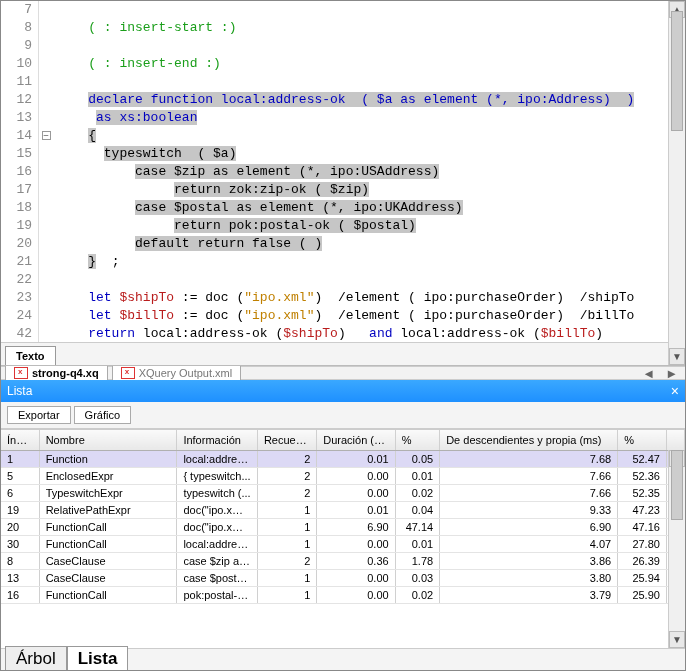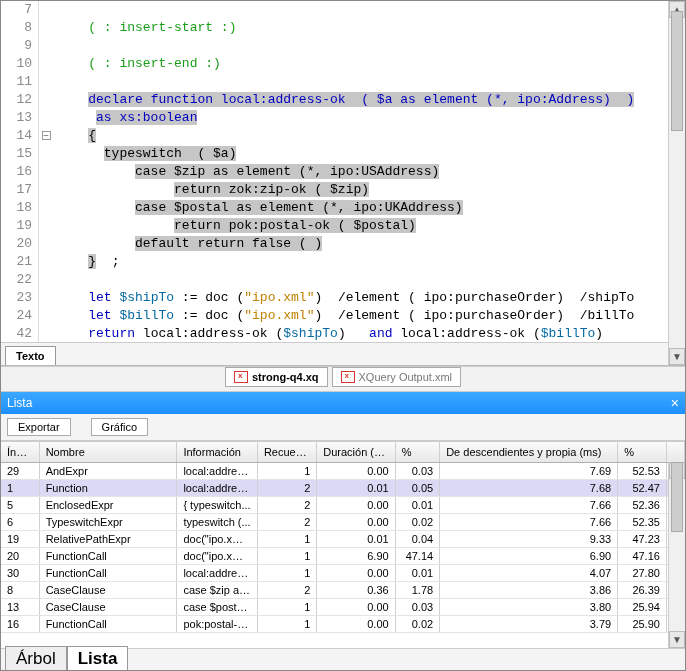--- a/index.html
+++ b/index.html
@@ -64,21 +64,21 @@
     font-family: Consolas, "Courier New", monospace;
     font-size: 13px;
     line-height: 18px;
     white-space: pre;
     padding-left: 4px;
   }
   .code .line { height: 18px; }
   .cm-comment { color: #1a9e1a; }
   .cm-kw { color: #0000c0; }
   .cm-str { color: #c08000; }
-  .cm-var { color: #0369a1; }
+  .cm-var { color: #b91c1c; }
   .cm-fn { color: #0000c0; }
   .sel { background: #c6c6c6; }
   .editor-vscroll {
     position: absolute; right: 0; top: 0; bottom: 0; width: 17px;
     background: #f0f0f0; border-left: 1px solid #ccc;
   }
   .editor-vscroll .thumb {
     position: absolute; left: 2px; right: 2px; top: 10px; height: 120px;
     background: #cdcdcd; border: 1px solid #aaa;
   }
@@ -101,29 +101,28 @@
     border: 1px solid #999;
     border-bottom: none;
     background: #fff;
     font-weight: bold;
     font-size: 11px;
     position: relative;
     top: 1px;
   }
   
   .file-tabs {
-    height: 26px;
+    height: 14px;
     display: flex;
     align-items: center;
     background: #f2f2f2;
     border-top: 1px solid #ccc;
     border-bottom: 1px solid #ccc;
     padding: 0 4px;
     gap: 4px;
-    flex-direction: column;
   }
   .file-tab {
     display: flex; align-items: center;
     padding: 2px 8px;
     border: 1px solid #aaa;
     background: #fff;
     font-size: 11px;
     gap: 4px;
   }
   .file-tab .xicon {
@@ -140,21 +139,21 @@
     font-size: 12px;
     display: flex; align-items:center;
   }
   .panel-title .close {
     margin-left:auto; color:#fff; font-size:14px; cursor:pointer;
   }
   .toolbar {
     background: #f4f4f4;
     border-bottom: 1px solid #ccc;
     padding: 4px 6px;
-    display:flex; gap:20px;
+    display:flex; gap:3px;
   }
   .toolbar .btn {
     border:1px solid #aaa; background:#fff; padding:2px 10px;
     font-size:11px; cursor:pointer;
   }
   .table-wrap {
     flex:1; overflow:hidden; position:relative;
     border-top:1px solid #ccc;
   }
   table { border-collapse: collapse; width: 100%; table-layout: fixed; }
@@ -305,31 +304,20 @@
           <th>Información</th>
           <th>Recuento</th>
           <th>Duración (ms)</th>
           <th>%</th>
           <th>De descendientes y propia (ms)</th>
           <th>%</th>
           <th></th>
         </tr>
       </thead>
       <tbody>
-        <tr>
-          <td>29</td>
-          <td>AndExpr</td>
-          <td>local:addres...</td>
-          <td class="num">1</td>
-          <td class="num">0.00</td>
-          <td class="num">0.03</td>
-          <td class="num">7.69</td>
-          <td class="num">52.53</td>
-          <td></td>
-        </tr>
         <tr class="sel-row">
           <td>1</td>
           <td>Function</td>
           <td>local:addres...</td>
           <td class="num">2</td>
           <td class="num">0.01</td>
           <td class="num">0.05</td>
           <td class="num">7.68</td>
           <td class="num">52.47</td>
           <td></td>

